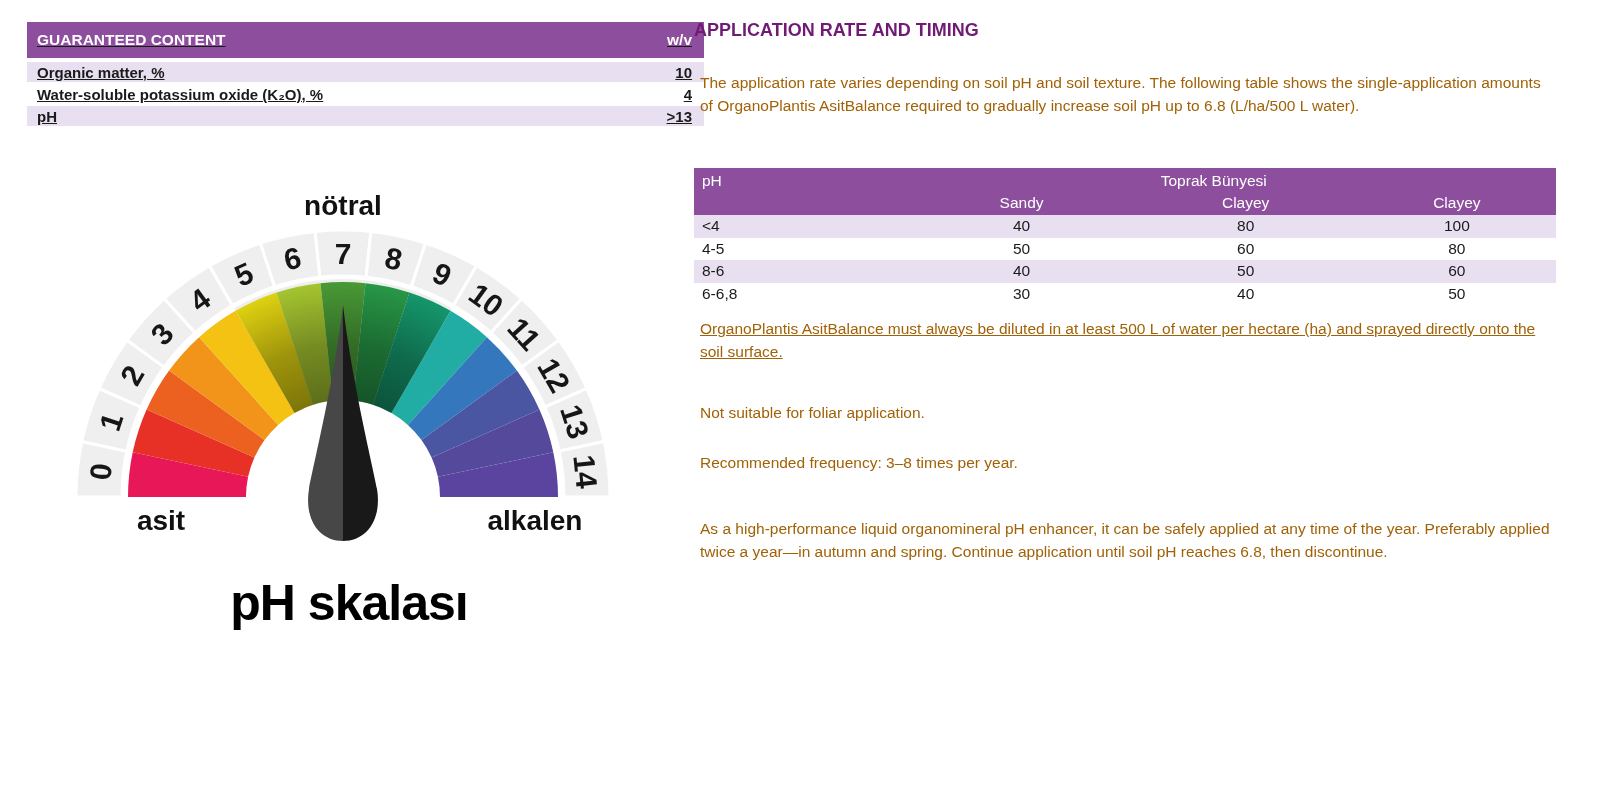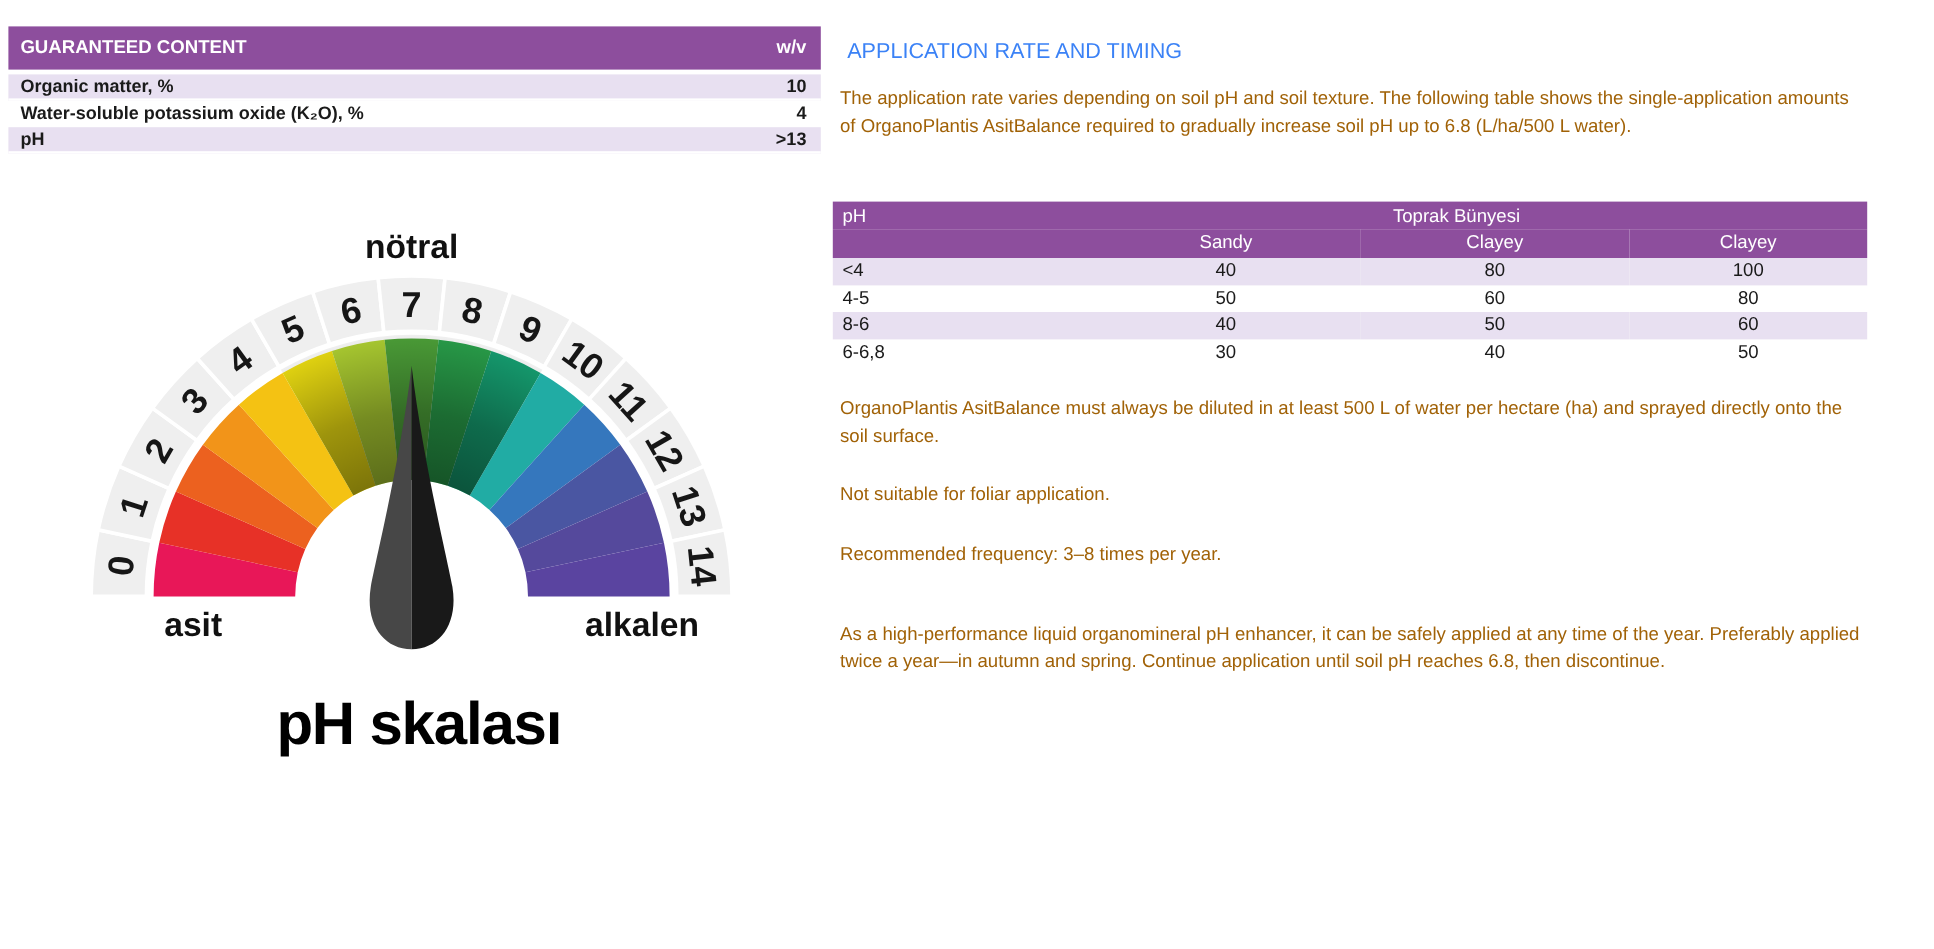--- a/index.html
+++ b/index.html
@@ -2,44 +2,44 @@
 <html style="--purple: #8d4e9d; --stripe: #e8e0f1;"><head>
 <meta charset="utf-8">
 <style>
   html,body{margin:0;padding:0;}
   body{
     width:1612px;height:791px;position:relative;overflow:hidden;
     background:#ffffff;color:#1a1a1a;
     font-family:"Liberation Sans",sans-serif;
   }
   
-  .gc-table{position:absolute;left:7px;top:22px;width:677px;}
+  .gc-table{position:absolute;left:27px;top:22px;width:677px;text-decoration:underline;}
   .gc-header{
     background:var(--purple);color:#fff;height:36px;margin-bottom:4px;
     display:flex;align-items:center;justify-content:space-between;
     font-weight:bold;font-size:15.5px;padding:0 12px 0 10px;box-sizing:border-box;
   }
   .gc-row{
     height:22px;display:flex;align-items:center;justify-content:space-between;
     font-weight:bold;font-size:15px;padding:0 12px 0 10px;box-sizing:border-box;
     border-bottom:2px solid #fff;background:#fff;
   }
   .gc-row.alt{background:var(--stripe);}
   
   .gauge-wrap{position:absolute;left:43px;top:167px;width:600px;height:480px;}
   .g-num{font-family:"Liberation Sans",sans-serif;font-size:30px;font-weight:bold;fill:#161616;}
   .g-lab{font-family:"Liberation Sans",sans-serif;font-size:28px;font-weight:bold;fill:#111;text-anchor:middle;}
   .g-title{font-family:"Liberation Sans",sans-serif;font-size:50px;font-weight:bold;fill:#000;text-anchor:middle;letter-spacing:-1px;}
   
   .right-col{position:absolute;left:694px;top:0;width:862px;height:791px;}
-  .rc-heading{position:absolute;top:20px;left:0;margin:12px;font-size:18px;font-weight:normal;color:#3b82f6;}
+  .rc-heading{position:absolute;top:20px;left:0;margin:0;font-size:18px;font-weight:bold;color:#701a75;}
   .para{position:absolute;left:6px;right:0;margin:0;font-size:15.5px;line-height:22.5px;color:#a16207;}
   .para.bold{font-weight:bold;}
   #p-intro{top:72px;}
-  #p-dilution{top:330px;}
+  #p-dilution{top:318px;text-decoration:underline;}
   #p-foliar{top:402px;}
   #p-frequency{top:452px;}
   #p-apptime{top:501px;}
   #p-final{top:518px;}
   .rt{
     position:absolute;top:168px;left:0;width:862px;
     border-collapse:collapse;table-layout:fixed;font-size:15.5px;
   }
   .rt col.c1{width:25%;} .rt col.c2{width:26%;} .rt col.c3{width:26%;} .rt col.c4{width:23%;}
   .rt th{background:var(--purple);color:#fff;font-weight:normal;padding:0;}

